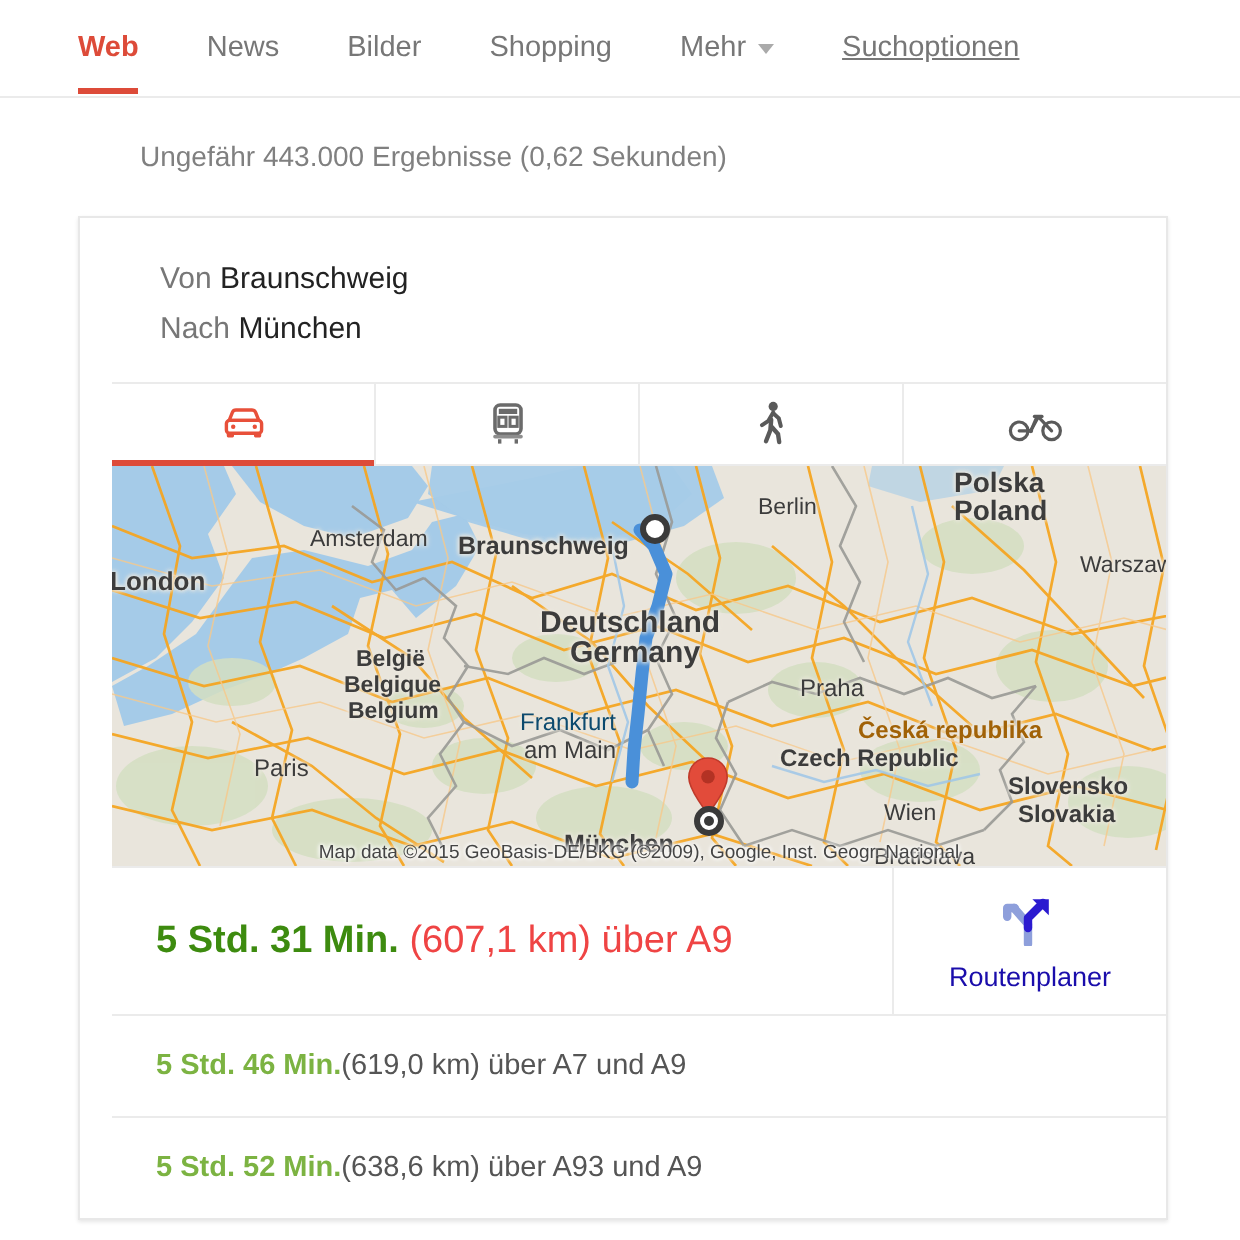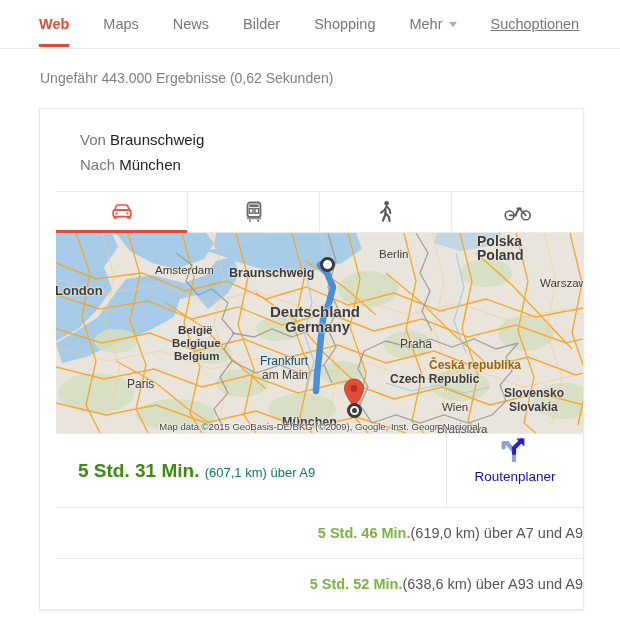--- a/index.html
+++ b/index.html
@@ -59,20 +59,21 @@
     margin-left: 6px;
     position: relative;
     top: 1px;
   }
 
   
   .result-stats {
     padding: 21px 0 0 40px;
     font-size: 14px;
     color: #808080;
+    margin-left: 30px;
   }
 
   
   .card {
     position: absolute;
     left: 39px;
     top: 108px;
     width: 545px;
     background: #ffffff;
     border: 1px solid #e8e8e8;
@@ -154,69 +155,66 @@
   .route-primary-main {
     flex: 1;
     padding-left: 22px;
   }
   .route-primary-time {
     color: #3d8b0f;
     font-weight: bold;
     font-size: 19px;
   }
   .route-primary-detail {
-    color: #0f766e;
-    font-size: 13px;
+    color: #ef4444;
+    font-size: 19px;
   }
   .planner {
     width: 136px;
     border-left: 1px solid #ebebeb;
     align-self: stretch;
     display: flex;
     flex-direction: column;
     align-items: center;
+    justify-content: center;
     text-decoration: none;
     cursor: pointer;
   }
   .planner-label {
     color: #1a0dab;
     font-size: 13.5px;
     margin-top: 3px;
   }
 
   .route-alt {
     border-top: 1px solid #ebebeb;
     height: 51px;
     display: flex;
     align-items: center;
     padding-left: 22px;
     box-sizing: border-box;
     cursor: pointer;
-    justify-content: flex-end;
   }
   .route-alt-time {
     color: #7cb342;
     font-weight: bold;
     font-size: 14.5px;
   }
   .route-alt-detail {
     color: #555555;
     font-size: 14.5px;
   }
 </style>
 </head>
 <body>
 
 <div class="nav">
   <div class="nav-inner" id="nav-inner">
       <div class="nav-item active">
         <span>Web</span>
-      </div>
-      <div class="nav-item">
-        <span>Maps</span>
       </div>
       <div class="nav-item">
         <span>News</span>
       </div>
       <div class="nav-item">
         <span>Bilder</span>
       </div>
       <div class="nav-item">
         <span>Shopping</span>
       </div>

